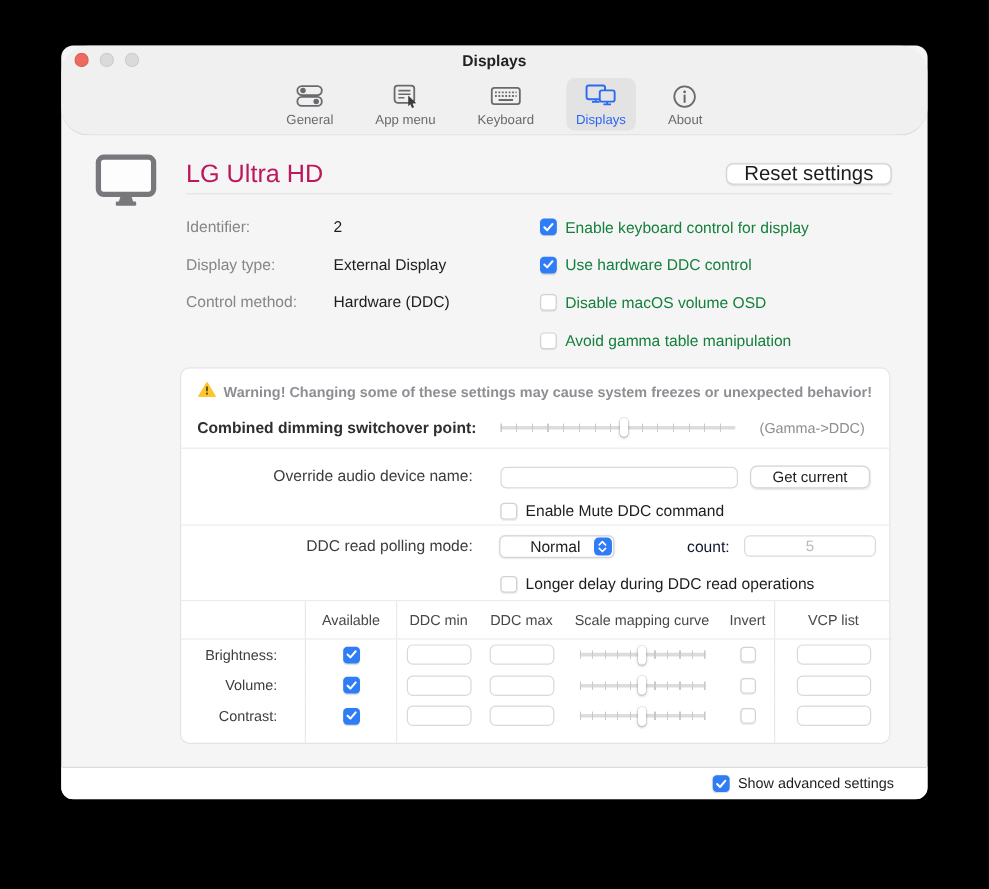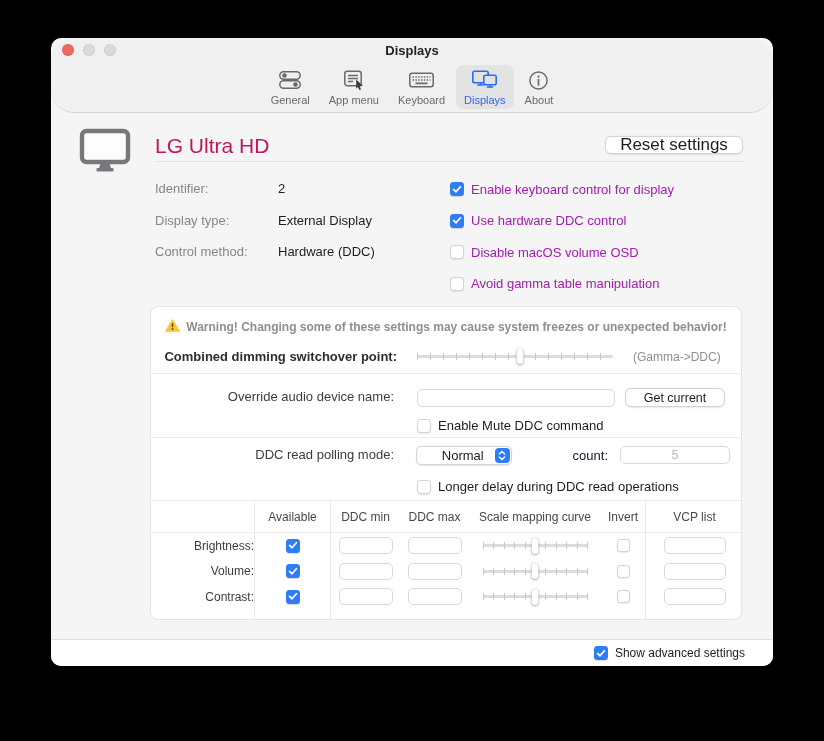--- a/index.html
+++ b/index.html
@@ -8,38 +8,38 @@
   .window{position:absolute;left:51px;top:38px;width:722px;height:628px;border-radius:10px;
     background:#f6f5f5;overflow:hidden;
     box-shadow:0 0 0 1px rgba(0,0,0,.45), 0 25px 60px rgba(0,0,0,.55);}
   
   .titlebar{position:absolute;left:0;top:0;right:0;height:75px;background:#f1f0f0;border-bottom:1px solid #d8d7d7;border-radius:23px;}
   .traffic{position:absolute;left:11px;top:6px;display:flex;gap:9px;}
   .light{width:12px;height:12px;border-radius:50%;}
   .light.red{background:#ee6a5f;border:0.5px solid rgba(0,0,0,.08);}
   .light.dim{background:#dadada;border:0.5px solid rgba(0,0,0,.06);}
   .win-title{position:absolute;left:0;right:0;top:5px;text-align:center;font-size:13px;font-weight:700;color:#222;}
-  .tb-items{position:absolute;left:0;right:0;bottom:3px;display:flex;justify-content:center;gap:3px;}
+  .tb-items{position:absolute;left:0;right:0;bottom:3px;display:flex;justify-content:center;gap:19px;}
   .tb-item{display:flex;flex-direction:column;align-items:center;padding:3px 8px 3px;border-radius:7px;}
   .tb-item .ic{height:24px;display:flex;align-items:center;}
   .tb-item .lbl{font-size:11px;color:#69696e;margin-top:2px;}
   .tb-item.selected{background:#e4e3e3;}
   .tb-item.selected .lbl{color:#2a65f0;}
   
   .monitor-icon{position:absolute;left:28px;top:90px;}
   .disp-title{position:absolute;left:104px;top:96px;font-size:21px;color:#be185d;}
   .btn{background:#fff;border:1px solid #d4d4d7;border-radius:6px;color:#1d1d1f;
     display:flex;align-items:center;justify-content:center;box-shadow:0 0.5px 1.5px rgba(0,0,0,.09);}
   .reset-btn{position:absolute;left:554px;top:98px;width:138px;height:18px;font-size:17px;}
   .header-line{position:absolute;left:104px;right:30px;top:123px;border-bottom:1px solid #e3e3e4;}
   
   .info-label{position:absolute;left:104px;font-size:13px;color:#85858a;}
   .info-value{position:absolute;left:227px;font-size:13px;color:#1d1d1f;}
   .opt-row{position:absolute;left:399px;display:flex;align-items:center;gap:7px;}
-  .opt-row .txt{font-size:13px;color:#a21caf;}
+  .opt-row .txt{font-size:13px;color:#15803d;}
   .cb{width:14px;height:14px;border-radius:3.5px;display:flex;align-items:center;justify-content:center;flex:none;}
   .cb.on{background:#2e7cf6;box-shadow:0 0.5px 1px rgba(0,0,0,.15);}
   .cb.off{background:#fff;border:1px solid #d1d1d6;box-shadow:0 0.5px 1px rgba(0,0,0,.08);}
   .cb.small{width:13px;height:13px;}
   
   .panel{position:absolute;left:99px;top:268px;width:592px;height:314px;background:#fff;
     border:1px solid #e4e4e6;border-radius:8px;}
   .sec{position:relative;}
   .sec1{height:66px;}
   .sec2{height:64px;border-top:1px solid #ececec;}
@@ -73,21 +73,21 @@
   .count-label{right:133px;top:10px;color:#0f172a;}
   .count-field{position:absolute;left:469px;top:8px;width:110px;height:18px;display:flex;align-items:center;
     justify-content:center;font-size:12.5px;color:#b9b9be;}
   .delay-line{top:41px;}
   
   .tbl{display:grid;grid-template-columns:104px 76px 69px 69px 132px 45px 97px;
     grid-template-rows:32px 25.5px 25.5px 25.5px 10px;height:100%;}
   .cell{display:flex;align-items:center;justify-content:center;}
   .cell.bR{border-right:1px solid #e8e8e8;}
   .cell.hd{font-size:12px;color:#48484a;border-bottom:1px solid #ececec;}
-  .cell.rl{justify-content:flex-end;padding-right:0;font-size:12px;color:#3c3c3e;}
+  .cell.rl{justify-content:flex-end;padding-right:23px;font-size:12px;color:#3c3c3e;}
   .f54{width:54px;height:17px;}
   .f62{width:62px;height:17px;}
   .row-slider{position:relative;width:105px;}
   .row-slider .ticks{background:repeating-linear-gradient(90deg,#c9c9cc 0 1px,transparent 1px 10.4px);}
   
   .footer{position:absolute;left:0;right:0;bottom:0;height:27px;background:#fff;border-top:1px solid #dcdcdc;
     display:flex;align-items:center;justify-content:flex-end;gap:7px;padding-right:28px;}
   .footer .txt{font-size:12px;color:#1d1d1f;}
 </style>
 </head>

